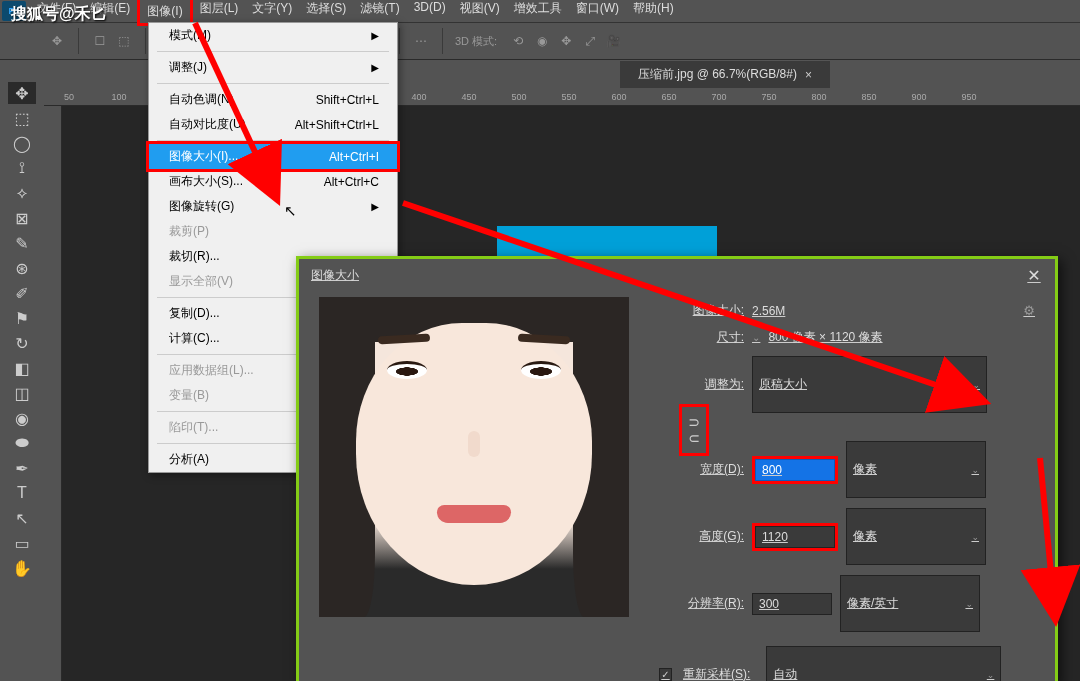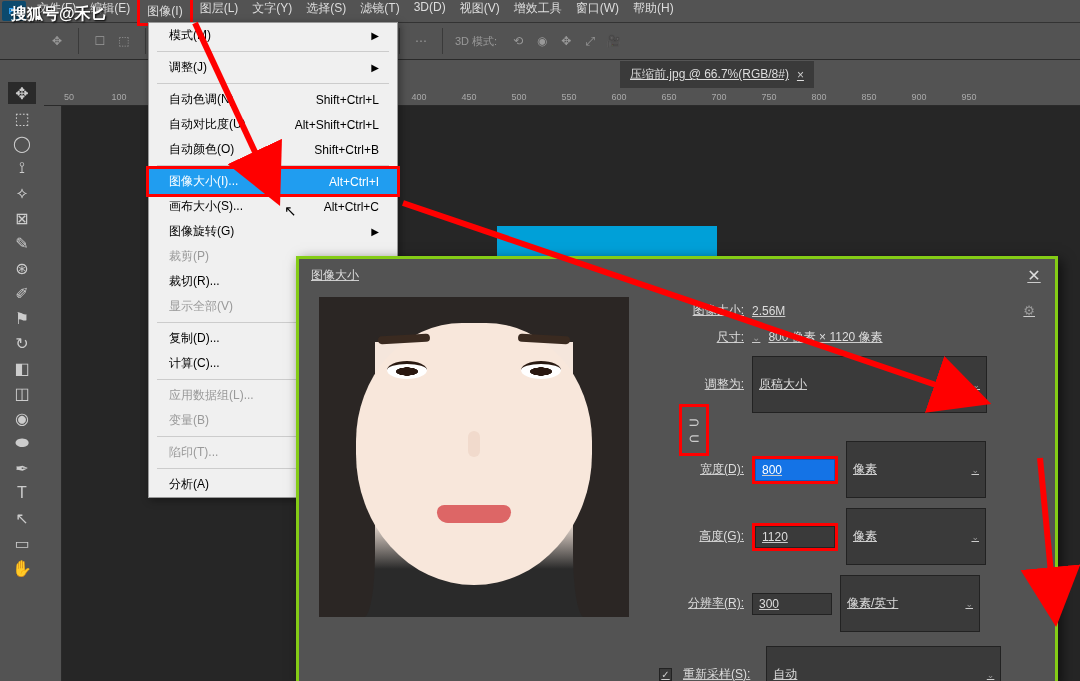--- a/index.html
+++ b/index.html
@@ -16,21 +16,21 @@
 
 
 .optionsbar { background: #535353; height: 38px; border-top: 1px solid #333; border-bottom: 1px solid #2a2a2a; display: flex; align-items: center; padding-left: 48px; gap: 12px; }
 .opt-sep { width: 1px; height: 26px; background: #3a3a3a; }
 .opt-icon { width: 18px; height: 18px; color: #999; display: flex; align-items: center; justify-content: center; }
 .opt-group { display: flex; gap: 6px; align-items: center; }
 .opt-label { color: #999; font-size: 11px; }
 
 
 .tabbar { background: #535353; height: 28px; display: flex; align-items: flex-end; padding-left: 0px; }
-.filetab { background: #3a3a3a; padding: 5px 10px; color: #ddd; font-size: 12px; display: flex; align-items: center; gap: 8px; border-top: 1px solid #555; text-decoration: underline; }
+.filetab { background: #3a3a3a; padding: 5px 18px; color: #ddd; font-size: 12px; display: flex; align-items: center; gap: 8px; border-top: 1px solid #555; }
 .filetab .close-x { color: #ccc; font-size: 12px; cursor: pointer; }
 
 
 .toolbar { position: absolute; left: 0; top: 60px; width: 44px; background: #535353; height: 621px; display: flex; flex-direction: column; align-items: center; padding-top: 22px; gap: 3px; }
 .tool { width: 28px; height: 22px; color: #ccc; display: flex; align-items: center; justify-content: center; font-size: 16px; cursor: pointer; }
 .tool.sel { background: #2a2a2a; }
 
 
 .ruler-h { position: absolute; left: 44px; top: 88px; right: 0; height: 18px; background: #535353; border-bottom: 1px solid #2a2a2a; display: flex; align-items: center; font-size: 9px; color: #aaa; overflow: hidden; }
 .ruler-tick { width: 50px; text-align: center; flex: 0 0 auto; }
@@ -222,24 +222,20 @@
         <span class="arrow">▶</span>
       </div>
       <div class="dd-sep"></div>
       <div class="dd-item">
         <span>自动色调(N)</span>
         <span>Shift+Ctrl+L</span>
       </div>
       <div class="dd-item">
         <span>自动对比度(U)</span>
         <span>Alt+Shift+Ctrl+L</span>
-      </div>
-      <div class="dd-item">
-        <span>自动颜色(O)</span>
-        <span>Shift+Ctrl+B</span>
       </div>
       <div class="dd-sep"></div>
       <div class="dd-item highlighted">
         <span>图像大小(I)...</span>
         <span>Alt+Ctrl+I</span>
       </div>
       <div class="dd-item">
         <span>画布大小(S)...</span>
         <span>Alt+Ctrl+C</span>
       </div>

